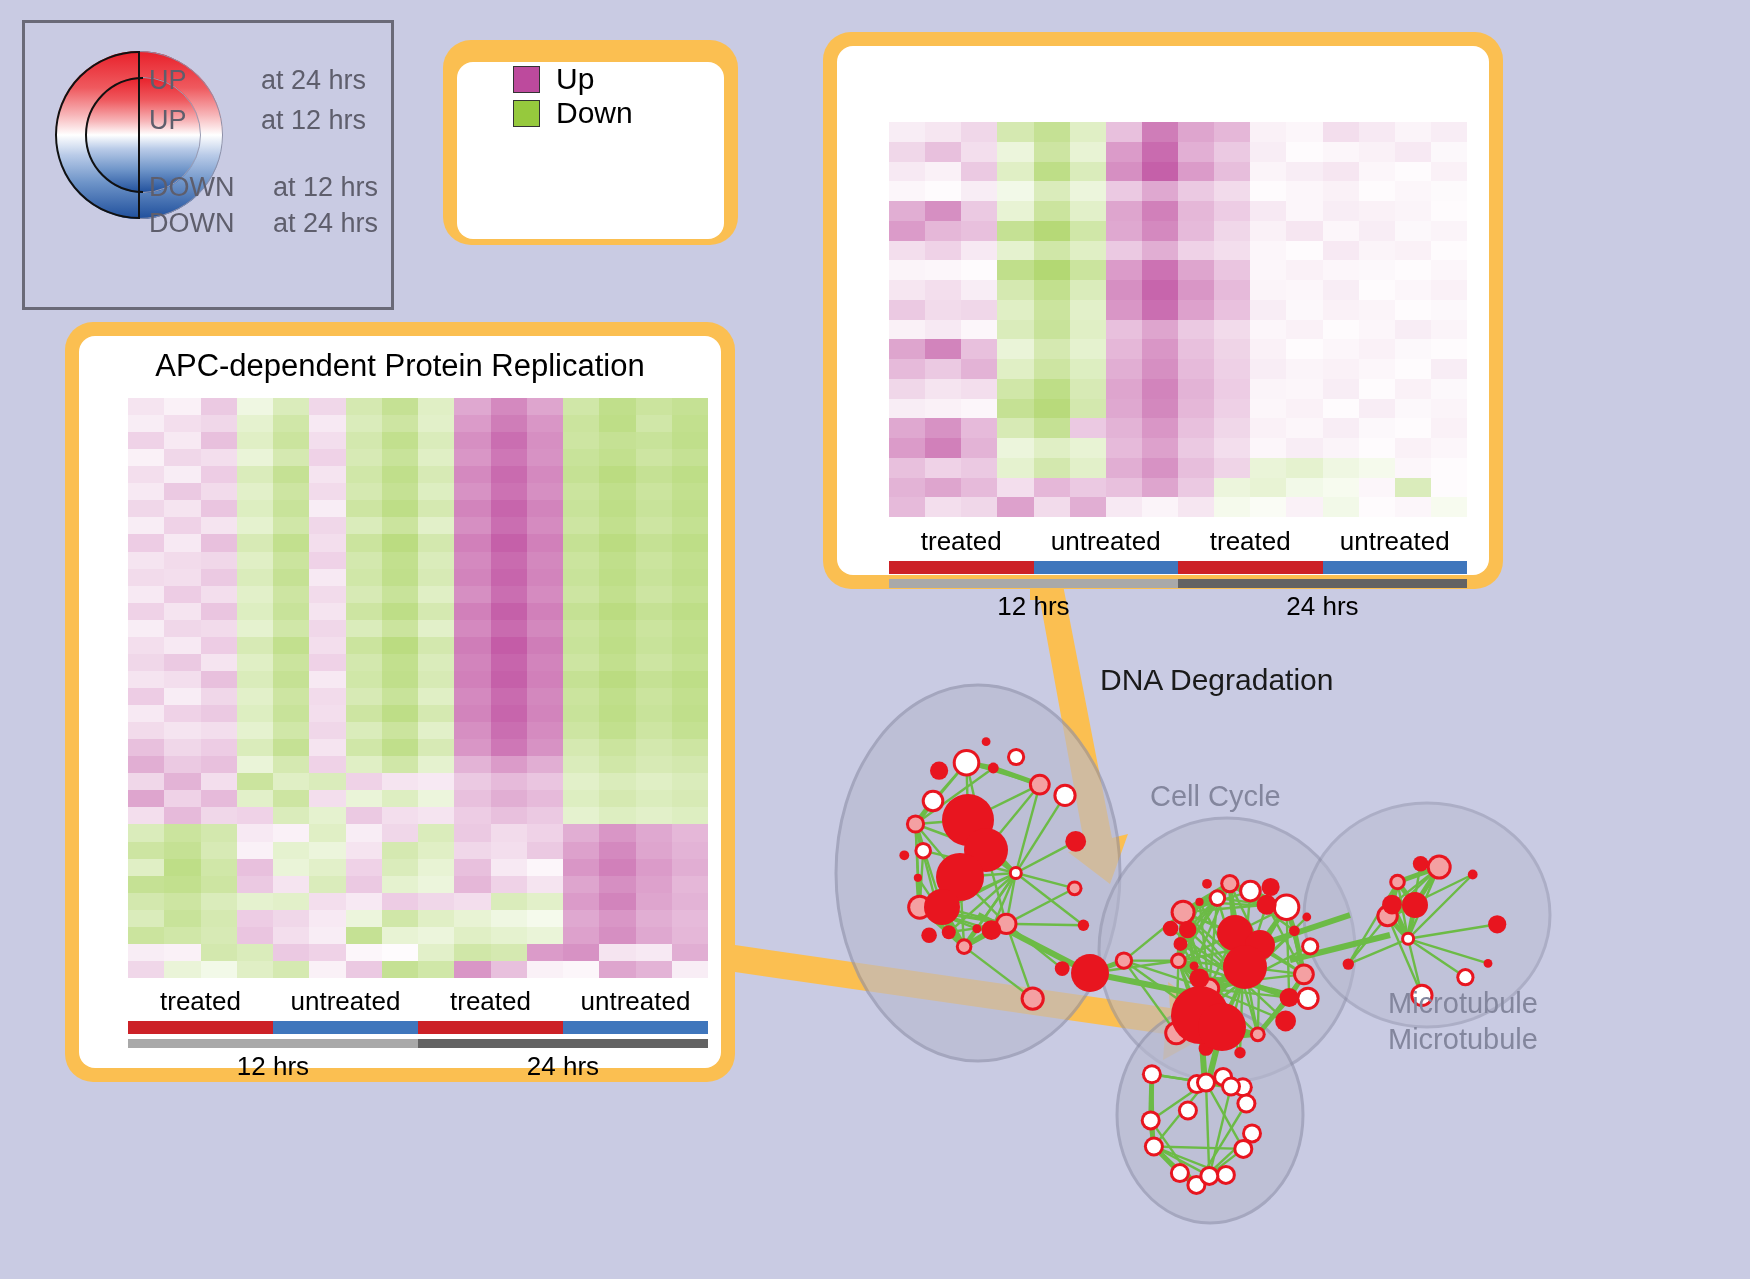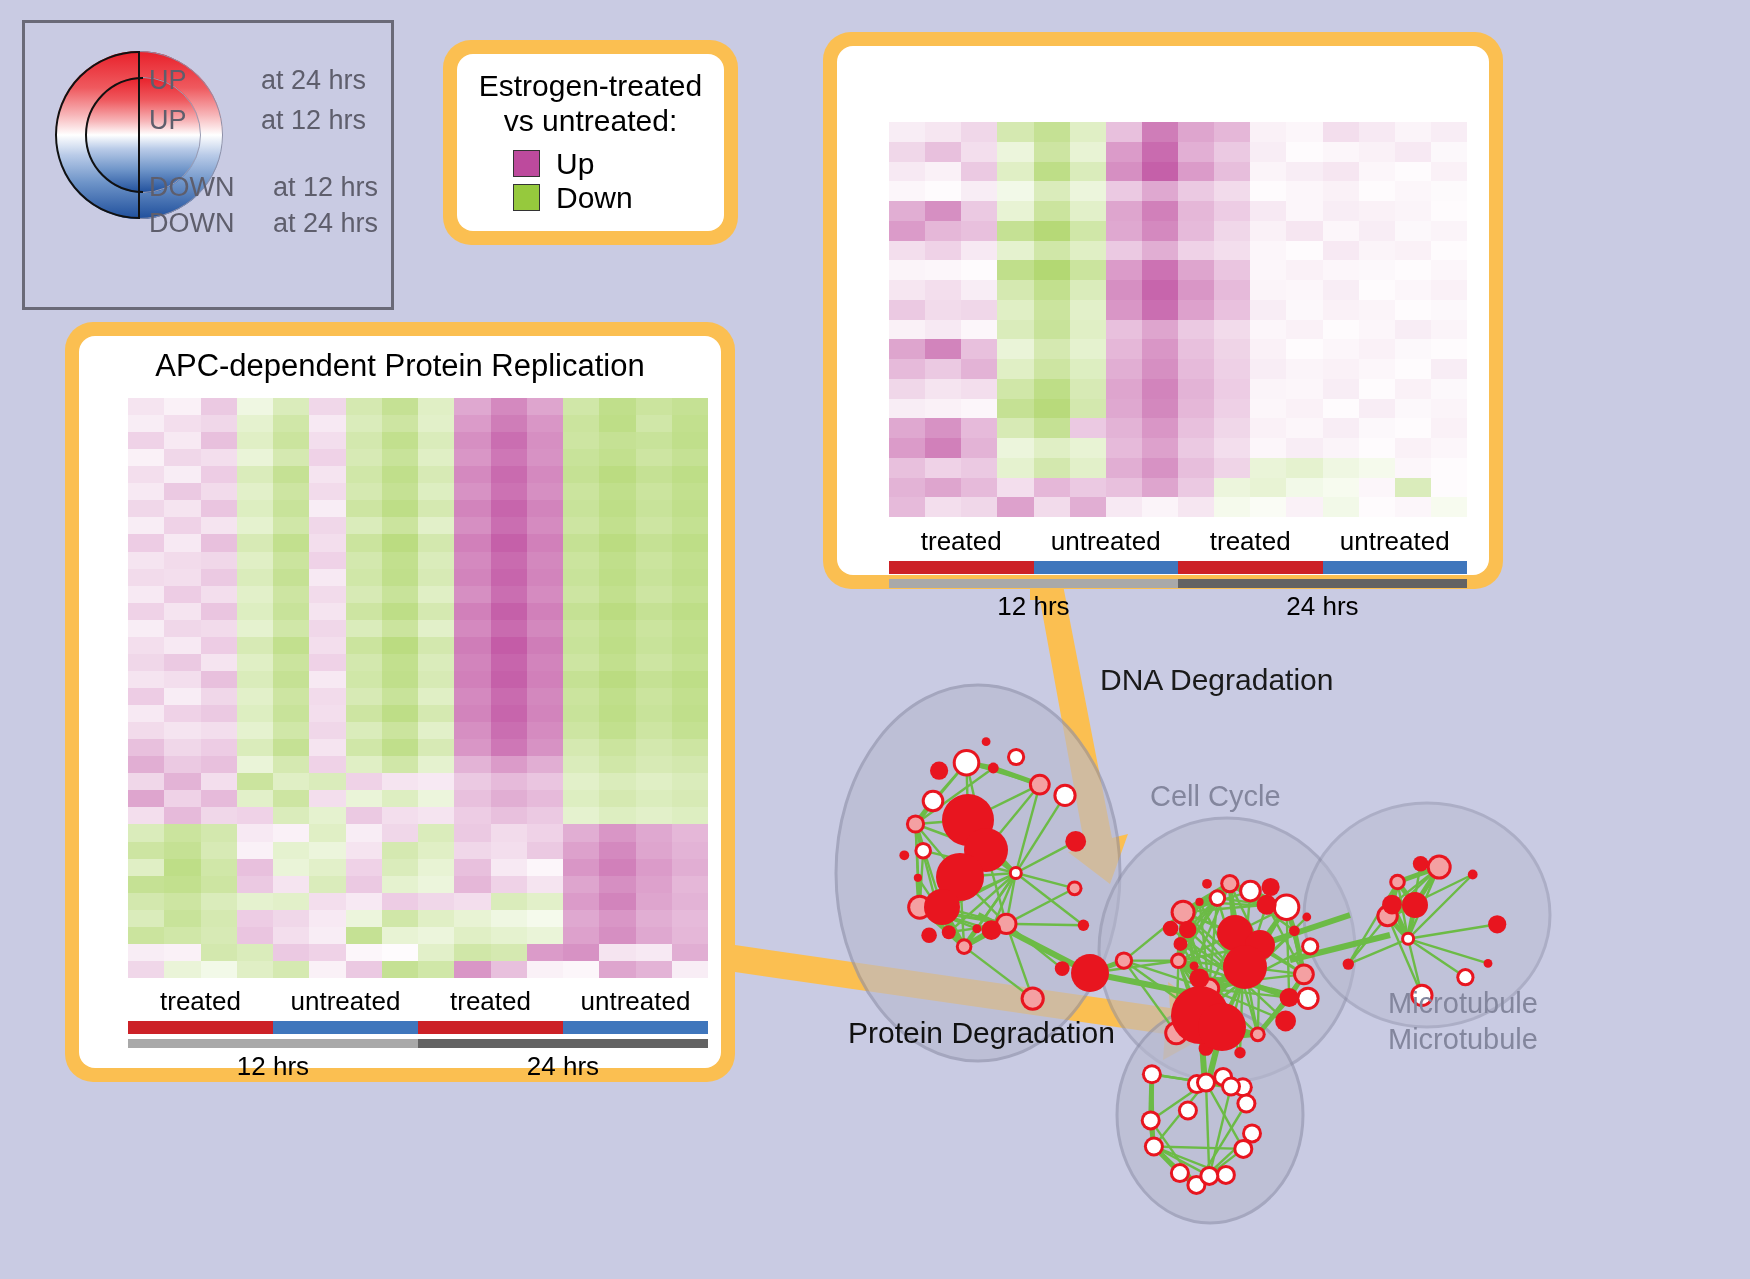--- a/index.html
+++ b/index.html
@@ -163,24 +163,20 @@
       <div class="cw-lbl t3">at 12 hrs</div>
       <div class="cw-lbl dn2">DOWN</div>
       <div class="cw-lbl t4">at 24 hrs</div>
     </div>
     <div class="cw-cap">
     </div>
   </div>
 
   <div class="panel lg-panel">
     <div class="panel-inner">
-      <div class="lg-head">
-        <div>Estrogen-treated</div>
-        <div>vs untreated:</div>
-      </div>
       <div class="lg-rows">
         <div class="lg-row">
           <span class="sw" style="background:#bd4a9d"></span>
           <span class="lg-txt">Up</span>
         </div>
         <div class="lg-row">
           <span class="sw" style="background:#96c93d"></span>
           <span class="lg-txt">Down</span>
         </div>
       </div>
@@ -1526,17 +1522,16 @@
         </g>
     </svg>
 
     <div class="net-label dna">DNA Degradation</div>
     <div class="net-label cc">Cell Cycle</div>
     <div class="net-label mt">
       <div>Microtubule</div>
       <div>Microtubule</div>
     </div>
     <div class="net-label ub">
-      <div>Protein Degradation</div>
     </div>
   </div>
 
 </div>
 
 </body></html>

